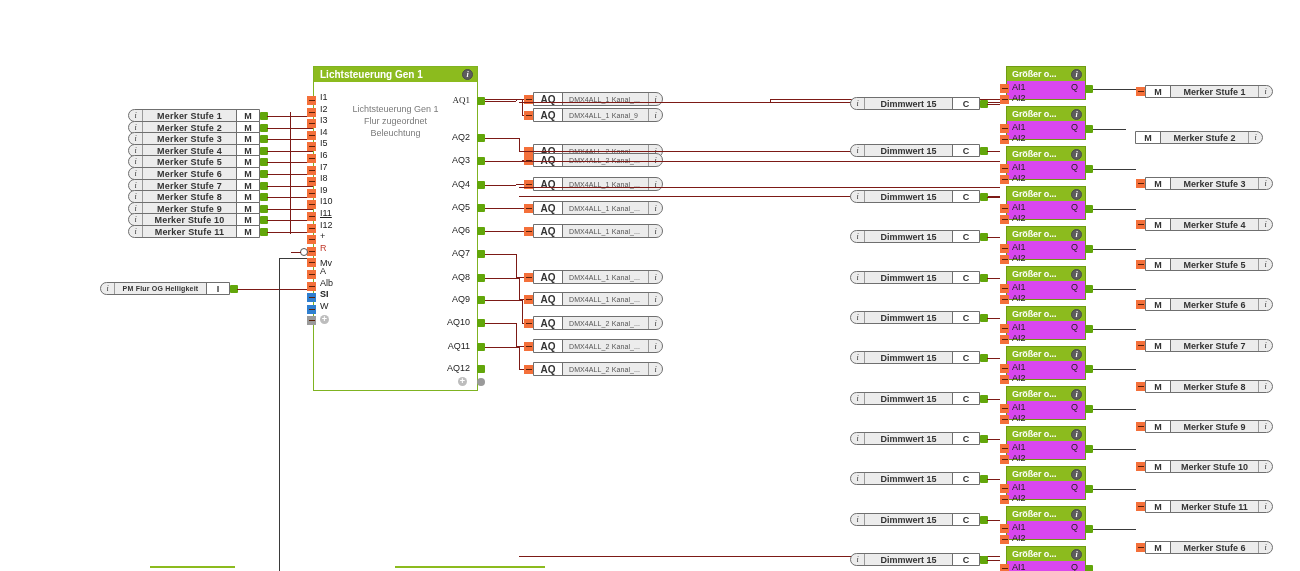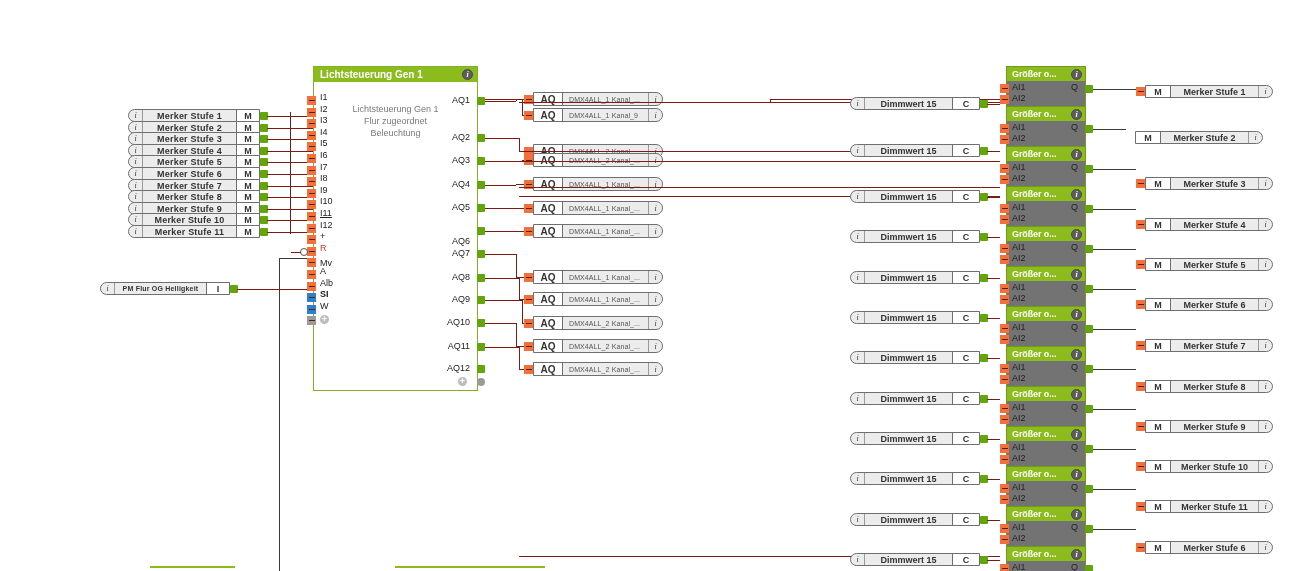--- a/index.html
+++ b/index.html
@@ -69,21 +69,21 @@
               font-size:9px;font-weight:bold;color:#333;white-space:nowrap;}
   .el-dim .tp{width:26px;background:#fff;border-left:1px solid #6f6f6f;
               display:flex;align-items:center;justify-content:center;
               font-size:9px;font-weight:bold;color:#333;}
 
   
   .cmp{position:absolute;width:80px;border:1px solid #6f9c12;box-sizing:border-box;background:#fff;}
   .cmp .hd{height:14px;background:#8cbb1e;display:flex;align-items:center;
            padding-left:5px;padding-right:3px;justify-content:space-between;}
   .cmp .hd .t{font-size:9px;font-weight:bold;color:#fff;white-space:nowrap;letter-spacing:-.1px;}
-  .cmp .bd{height:25px;position:relative;background:#737373;}
+  .cmp .bd{height:18px;position:relative;background:#d946ef;}
   .cmp .ai{position:absolute;left:5px;font-size:9px;color:#222;}
   .cmp .q{position:absolute;right:7px;top:1px;font-size:9px;color:#222;}
 
   
   .info{width:11px;height:11px;border-radius:50%;background:#fff;border:1px solid #d0d0d0;
         display:flex;align-items:center;justify-content:center;
         font-family:"Liberation Serif",serif;font-style:italic;font-weight:bold;
         font-size:8px;color:#333;box-sizing:border-box;flex:none;}
   .info.dark{background:#5d5d5d;color:#fff;border-color:#4a4a4a;}
 
@@ -238,31 +238,31 @@
     <div class="pin-lbl" style="left: 320px; top: 278px;">Alb</div>
     <div class="pin-in" style="left: 307px; top: 282px;"></div>
     <div class="pin-lbl" style="left: 320px; top: 289px; font-weight: bold;">SI</div>
     <div class="pin-in blue" style="left: 307px; top: 293px;"></div>
     <div class="pin-lbl" style="left: 320px; top: 301px;">W</div>
     <div class="pin-in blue" style="left: 307px; top: 305px;"></div>
     <div class="plus" style="left: 320px; top: 315px;">+</div>
     <div class="pin-in gray" style="left: 307px; top: 316px;"></div>
     <div class="pin-circle" style="left: 300px; top: 248px;"></div>
     <div class="wire h" style="left: 291px; top: 251.5px; width: 10px;"></div>
-    <div class="aq-lbl" style="left: 418px; top: 95px; width: 52px;">AQ1</div>
+    <div class="aq-lbl" style="left: 418px; top: 95px; width: 52px; font-family: Liberation Serif, serif;">AQ1</div>
     <div class="pin-out" style="left: 477px; top: 97px;"></div>
     <div class="aq-lbl" style="left: 418px; top: 132px; width: 52px;">AQ2</div>
     <div class="pin-out" style="left: 477px; top: 134px;"></div>
     <div class="aq-lbl" style="left: 418px; top: 155px; width: 52px;">AQ3</div>
     <div class="pin-out" style="left: 477px; top: 157px;"></div>
     <div class="aq-lbl" style="left: 418px; top: 179px; width: 52px;">AQ4</div>
     <div class="pin-out" style="left: 477px; top: 181px;"></div>
     <div class="aq-lbl" style="left: 418px; top: 202px; width: 52px;">AQ5</div>
     <div class="pin-out" style="left: 477px; top: 204px;"></div>
-    <div class="aq-lbl" style="left: 418px; top: 236px; width: 52px;">AQ6</div>
+    <div class="aq-lbl" style="left: 418px; top: 225px; width: 52px;">AQ6</div>
     <div class="pin-out" style="left: 477px; top: 227px;"></div>
     <div class="aq-lbl" style="left: 418px; top: 248px; width: 52px;">AQ7</div>
     <div class="pin-out" style="left: 477px; top: 250px;"></div>
     <div class="aq-lbl" style="left: 418px; top: 272px; width: 52px;">AQ8</div>
     <div class="pin-out" style="left: 477px; top: 274px;"></div>
     <div class="aq-lbl" style="left: 418px; top: 294px; width: 52px;">AQ9</div>
     <div class="pin-out" style="left: 477px; top: 296px;"></div>
     <div class="aq-lbl" style="left: 418px; top: 317px; width: 52px;">AQ10</div>
     <div class="pin-out" style="left: 477px; top: 319px;"></div>
     <div class="aq-lbl" style="left: 418px; top: 341px; width: 52px;">AQ11</div>

